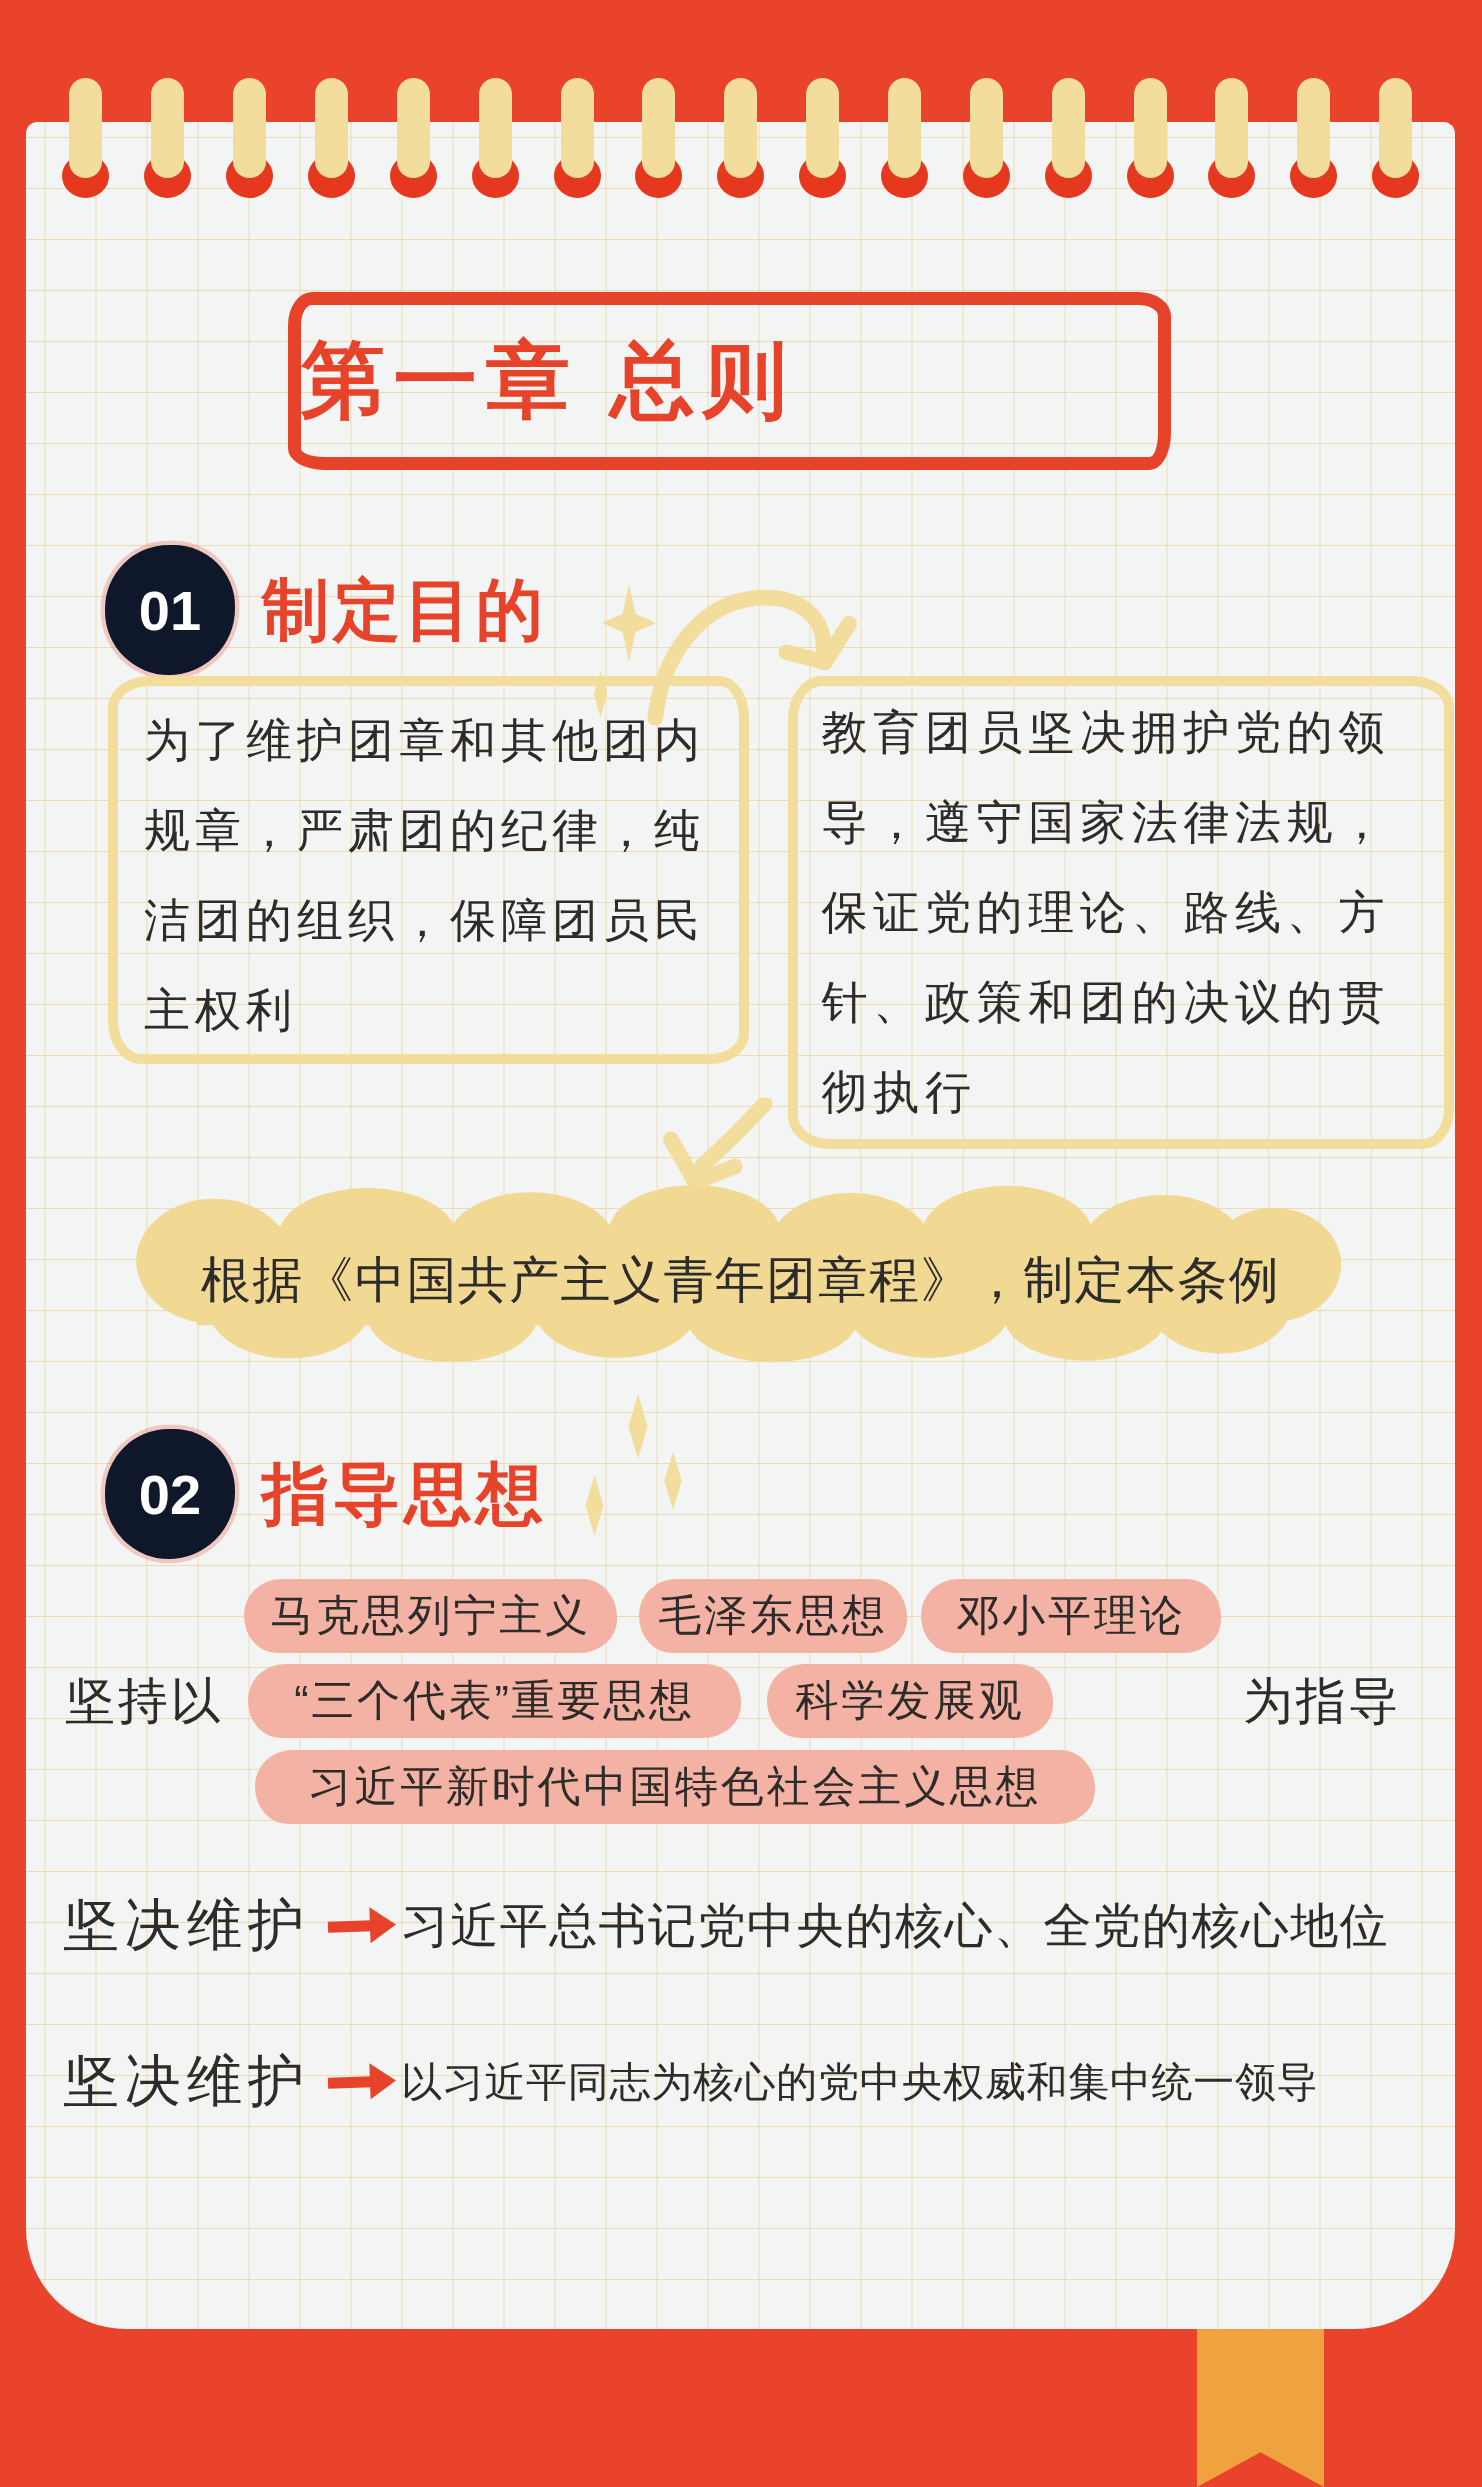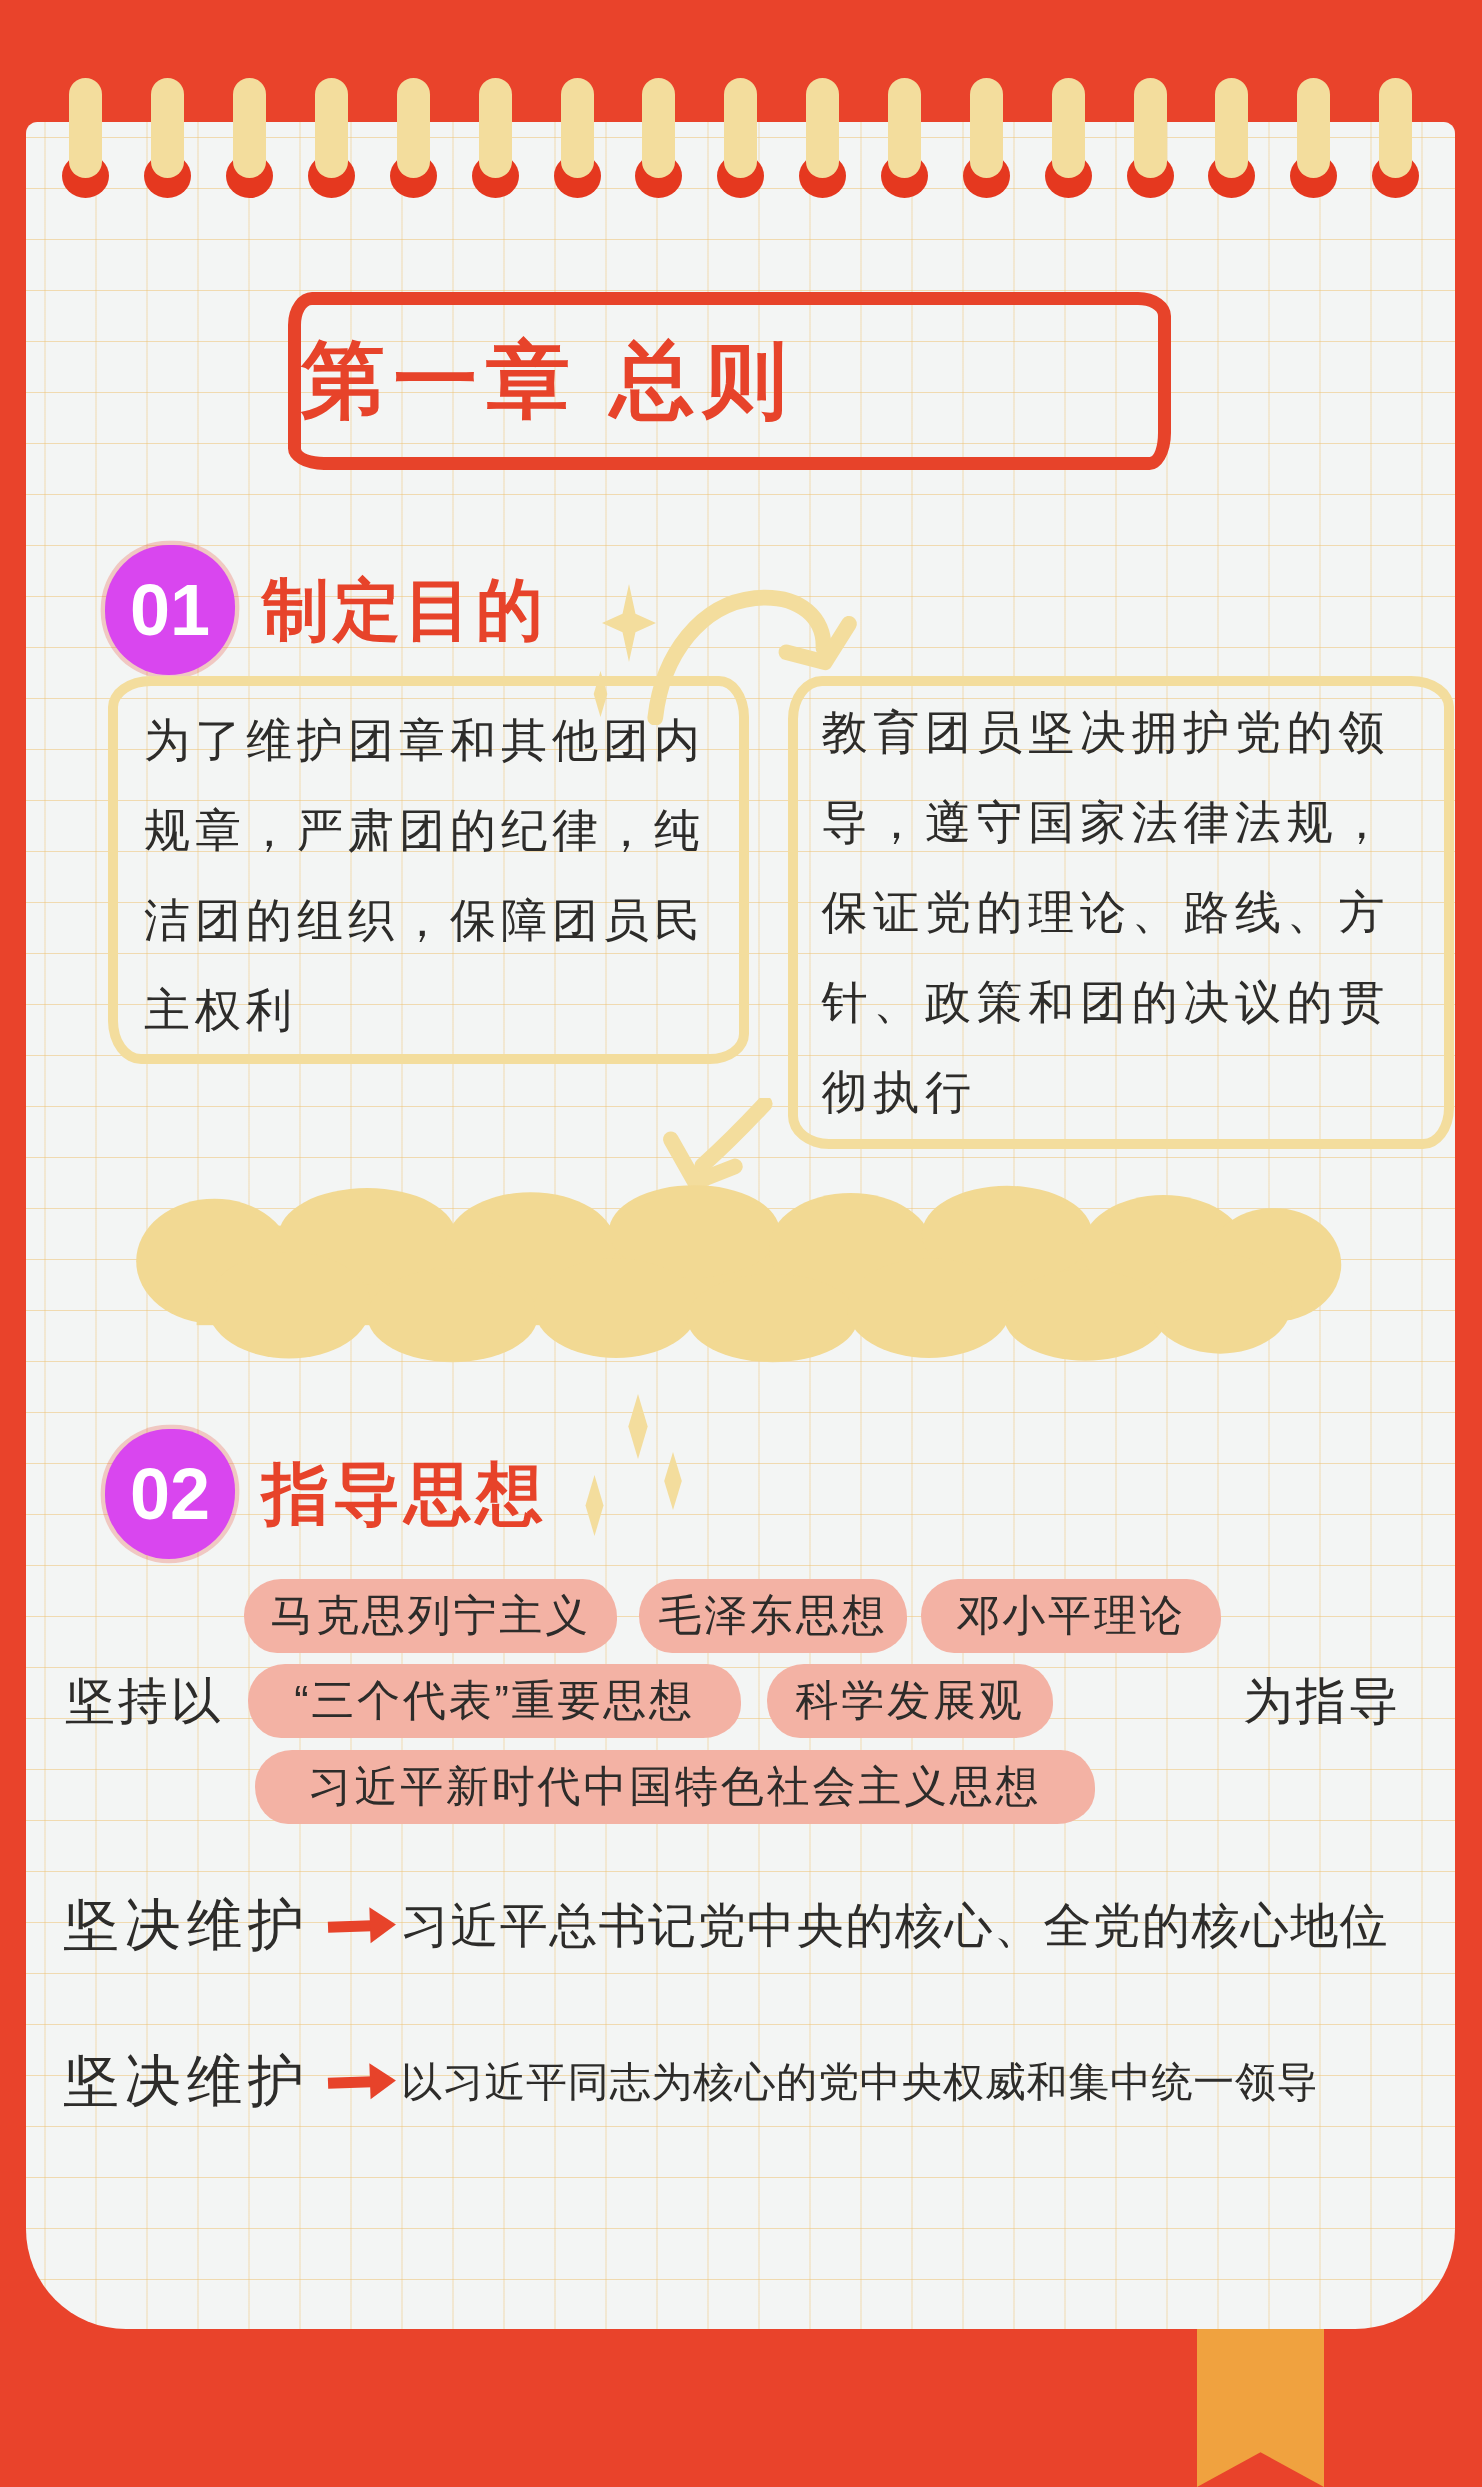--- a/index.html
+++ b/index.html
@@ -20,22 +20,22 @@
   .ring .bar{position:absolute;width:33px;height:100px;border-radius:16.4px;background:#f3dd9d;left:-16.4px;top:78px;}
 
   
   .title-box{position:absolute;left:288px;top:292px;width:883px;height:178px;
     border:13px solid #e7432a;border-radius:24px 33px 21.4px 36px / 33px 24px 37px 21.4px;
     display:flex;align-items:center;box-sizing:border-box;}
   .title-text{font-size:84px;font-weight:700;color:#e7432a;letter-spacing:8.5px;white-space:nowrap;}
 
   
   .section-header{position:absolute;left:105px;display:flex;align-items:center;gap:27px;height:130px;}
-  .badge{width:130px;height:130px;border-radius:50% 48% 52% 50%;background:#d946ef;color:#ffffff;
-    display:flex;align-items:center;justify-content:center;font-size:72px;font-weight:700;
+  .badge{width:130px;height:130px;border-radius:50% 48% 52% 50%;background:#0f172a;color:#ffffff;
+    display:flex;align-items:center;justify-content:center;font-size:56px;font-weight:700;
     box-shadow:0 0 0 4.3px rgba(231,67,42,.25);}
   .section-title{font-size:67px;font-weight:700;color:#e7432a;letter-spacing:4.3px;white-space:nowrap;}
 
   
   .note-box{position:absolute;border:10.7px solid #f3dd9d;box-sizing:border-box;color:#2d2c2a;margin-left:37px;}
   .note-left{left:71px;top:676px;width:641px;height:388px;
     border-radius:43px 30px 39px 33px / 31px 41px 30px 43px;padding:8.5px 20px 0 26px;}
   .note-right{left:751px;top:676px;width:666px;height:473px;
     border-radius:34px 43px 31px 41px / 43px 31px 41px 33px;padding:1.4px 17px 0 23.5px;}
   .note-line{font-size:46px;line-height:90px;letter-spacing:5px;white-space:nowrap;}
@@ -197,20 +197,21 @@
         <ellipse cx="1605" cy="115" rx="95" ry="80"></ellipse>
       <ellipse cx="220" cy="172" rx="115" ry="75"></ellipse>
         <ellipse cx="450" cy="186" rx="120" ry="66"></ellipse>
       <ellipse cx="680" cy="176" rx="115" ry="70"></ellipse>
         <ellipse cx="900" cy="190" rx="120" ry="62"></ellipse>
       <ellipse cx="1120" cy="176" rx="115" ry="70"></ellipse>
         <ellipse cx="1340" cy="186" rx="115" ry="64"></ellipse>
       <ellipse cx="1530" cy="170" rx="100" ry="70"></ellipse>
     </g>
   </svg>
+  <div class="banner-text">根据《中国共产主义青年团章程》，制定本条例</div>
 
   <div class="spark" style="left:616px;top:1394px;width:44px;height:65px;"></div>
   <div class="spark" style="left:653px;top:1452px;width:40px;height:58px;"></div>
   <div class="spark" style="left:574px;top:1475px;width:41px;height:61px;"></div>
 
   <div class="section-header" style="top:1429px;">
     <div class="badge">02</div>
     <div class="section-title">指导思想</div>
   </div>
 

